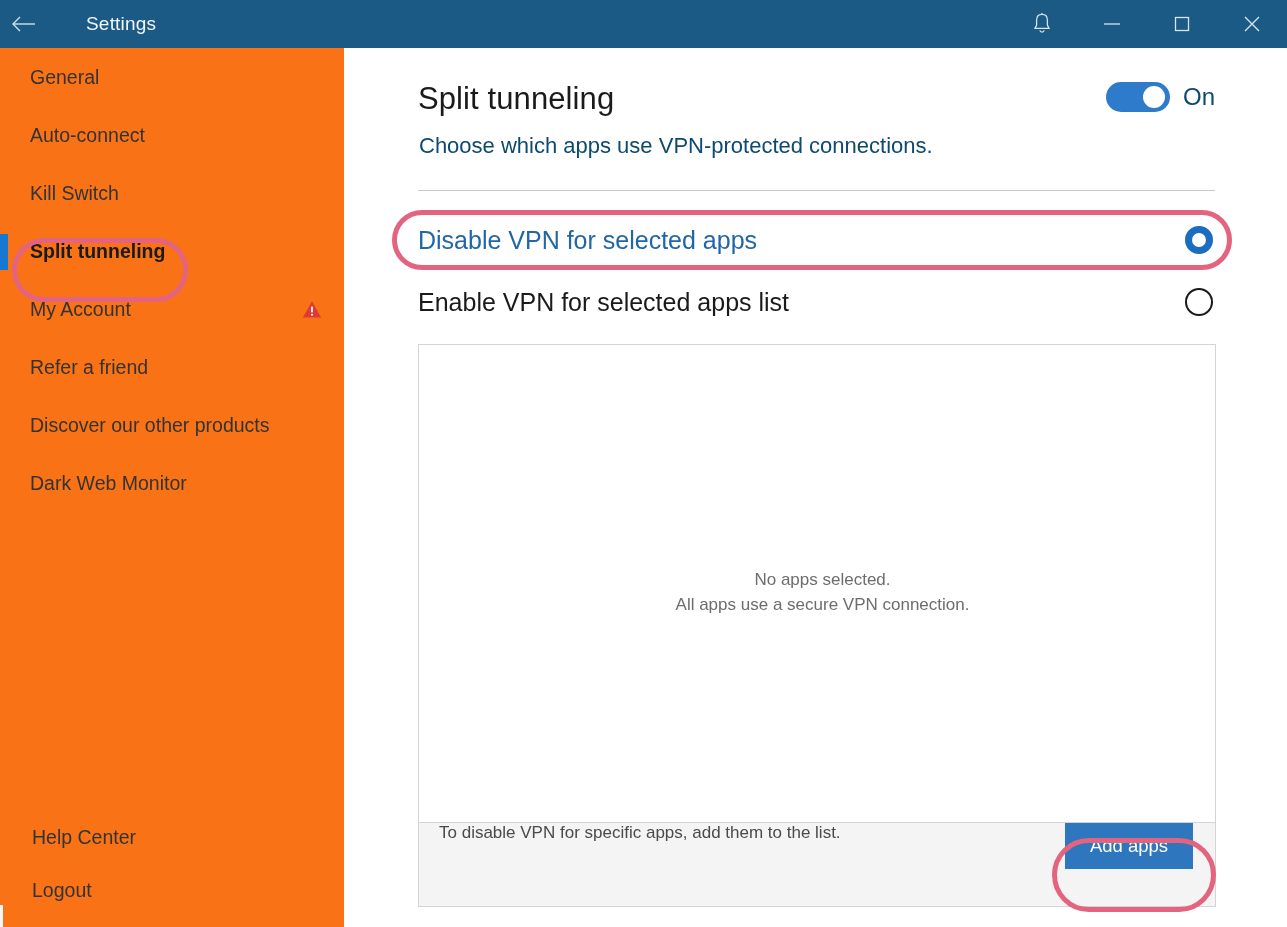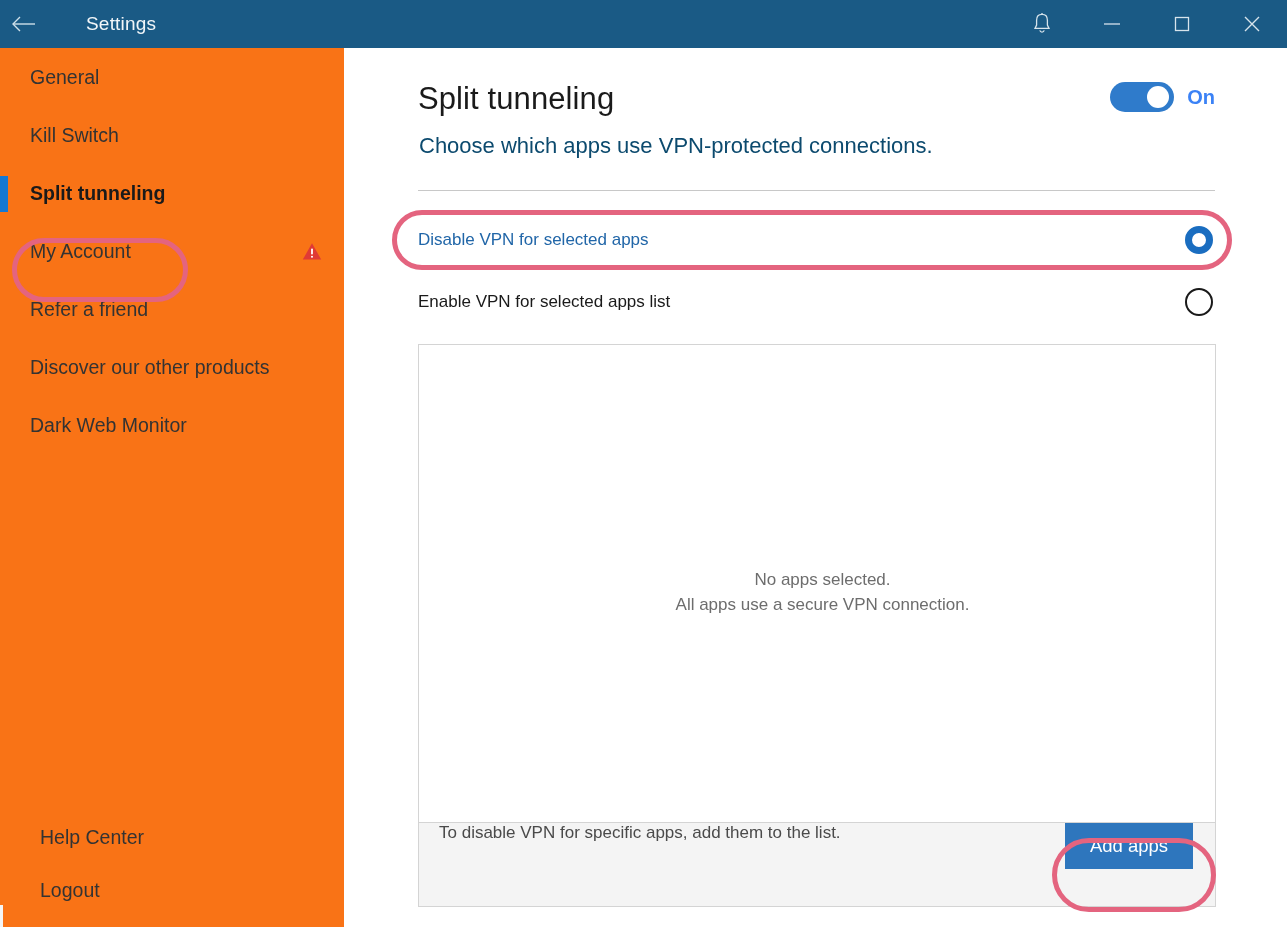--- a/index.html
+++ b/index.html
@@ -68,21 +68,21 @@
   .nav-indicator {
     position: absolute; left: 0; top: 12px;
     width: 8px; height: 36px;
     background: #1578D3;
   }
   .warn-icon { width: 20px; height: 19px; display: block; }
 
   .nav-bottom {
     position: absolute; left: 0; bottom: 10px; width: 344px;
   }
-  .nav-bottom .nav-item { height: 53px; padding-left: 40px; }
+  .nav-bottom .nav-item { height: 53px; padding-left: 32px; }
 
   
   .main {
     position: absolute; left: 344px; top: 48px;
     width: 943px; height: 879px;
     background: #ffffff;
   }
   .page-title {
     position: absolute; left: 74px; top: 33px;
     font-size: 31px; font-weight: 400; color: #1a1a1a;
@@ -99,40 +99,40 @@
   .toggle {
     width: 64px; height: 30px; border-radius: 15px;
     background: #2F7BCB; position: relative;
   }
   .toggle .knob {
     position: absolute; top: 4px; right: 5px;
     width: 22px; height: 22px; border-radius: 50%;
     background: #ffffff;
   }
   .toggle-state {
-    font-size: 20px; font-weight: 700; color: #3b82f6;
+    font-size: 24px; font-weight: 400; color: #0c4a6e;
   }
 
   .divider {
     position: absolute; left: 74px; top: 142px;
     width: 797px; height: 1px;
     background: #c8c8c8;
   }
 
   
   .radio-row {
     position: absolute; left: 74px;
     width: 797px; height: 46px;
     display: flex; align-items: center;
   }
   .radio-row.r1 { top: 169px; }
   .radio-row.r2 { top: 231px; }
   .radio-label {
     flex: 1;
-    font-size: 17px;
+    font-size: 25px;
     color: #1a1a1a;
   }
   .radio-row.selected .radio-label { color: #2166A8; }
   .radio-mark { width: 32px; height: 32px; position: relative; }
   .radio-mark .ring {
     position: absolute; left: 2px; top: 2px;
     width: 28px; height: 28px; border-radius: 50%;
     border: 2.5px solid #1a1a1a;
   }
   .radio-row.selected .radio-mark .ring {
@@ -232,20 +232,23 @@
     </div>
   </div>
 
   <div class="sidebar">
     <div class="nav-list">
 
       <div class="nav-item">
         <span class="nav-label">General</span>
       </div>
 
+      <div class="nav-item">
+        <span class="nav-label">Auto-connect</span>
+      </div>
 
       <div class="nav-item">
         <span class="nav-label">Kill Switch</span>
       </div>
 
       <div class="nav-item active">
         <span class="nav-indicator"></span>
         <span class="nav-label">Split tunneling</span>
       </div>
 

